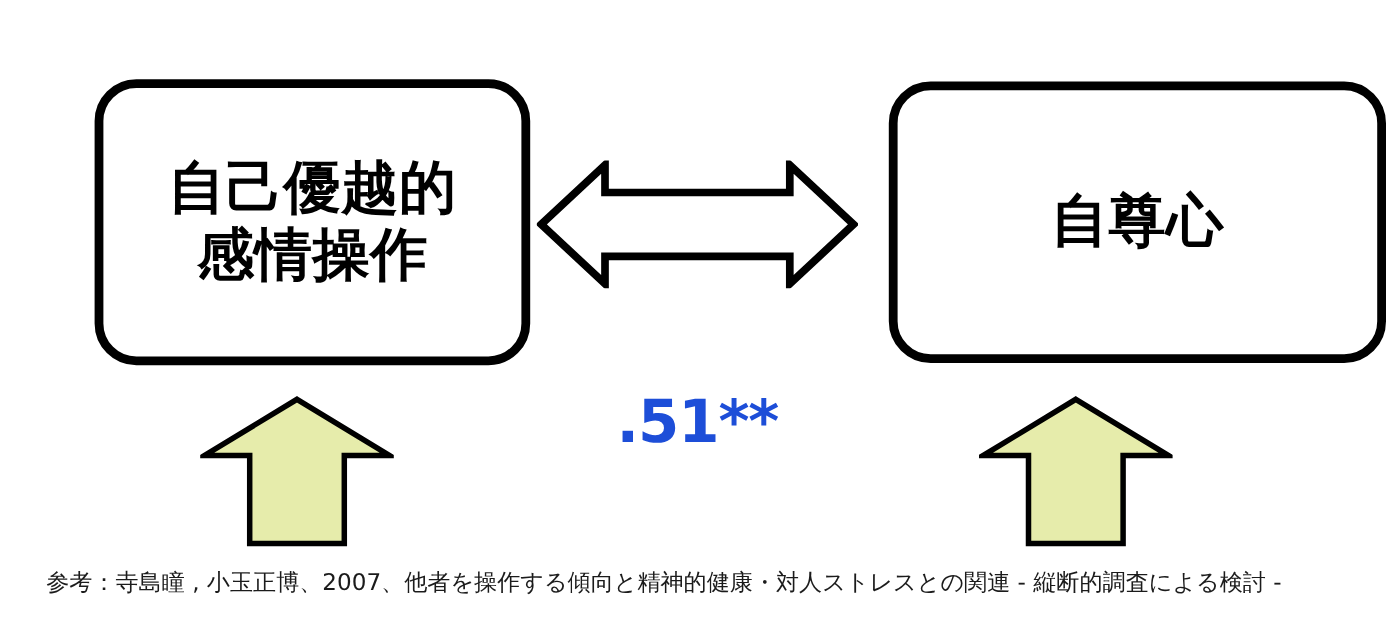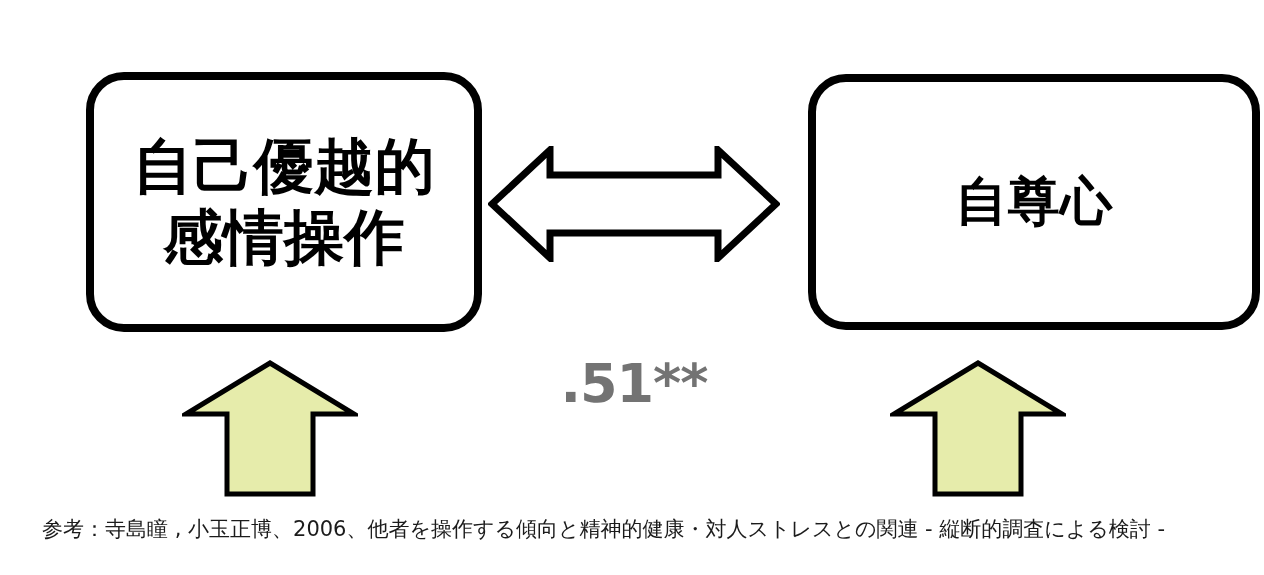--- a/index.html
+++ b/index.html
@@ -39,21 +39,21 @@
     font-family: "DejaVu Sans", "Liberation Sans", sans-serif;
   }
 
   #box-left {
     left: 86px;
     top: 72px;
     width: 396px;
     height: 260px;
   }
   #box-left .label {
-    font-size: 60px;
+    font-size: 52px;
   }
 
   #box-right {
     left: 808px;
     top: 74px;
     width: 452px;
     height: 256px;
   }
   #box-right .label {
     font-size: 52px;
@@ -70,21 +70,21 @@
 
   
   #correlation-label {
     position: absolute;
     left: 488px;
     top: 352px;
     width: 292px;
     text-align: center;
     font-size: 54px;
     font-weight: bold;
-    color: #737373;
+    color: #1d4ed8;
     letter-spacing: -1px;
     font-family: "DejaVu Sans", "Liberation Sans", sans-serif;
   }
 
   
   .up-arrow {
     position: absolute;
     width: 176px;
     height: 140px;
   }
@@ -125,15 +125,15 @@
   <div id="correlation-label">.51**</div>
 
   <svg class="up-arrow" id="up-arrow-left" viewBox="0 0 176 140">
     <polygon points="88,5 172,56 131,56 131,136 45,136 45,56 4,56" fill="#e6ecab" stroke="#000000" stroke-width="5" stroke-linejoin="miter"></polygon>
   </svg>
 
   <svg class="up-arrow" id="up-arrow-right" viewBox="0 0 176 140">
     <polygon points="88,5 172,56 131,56 131,136 45,136 45,56 4,56" fill="#e6ecab" stroke="#000000" stroke-width="5" stroke-linejoin="miter"></polygon>
   </svg>
 
-  <div id="caption">参考：寺島瞳 , 小玉正博、2006、他者を操作する傾向と精神的健康・対人ストレスとの関連 - 縦断的調査による検討 -</div>
+  <div id="caption">参考：寺島瞳 , 小玉正博、2007、他者を操作する傾向と精神的健康・対人ストレスとの関連 - 縦断的調査による検討 -</div>
 
 </div>
 
 </body></html>

